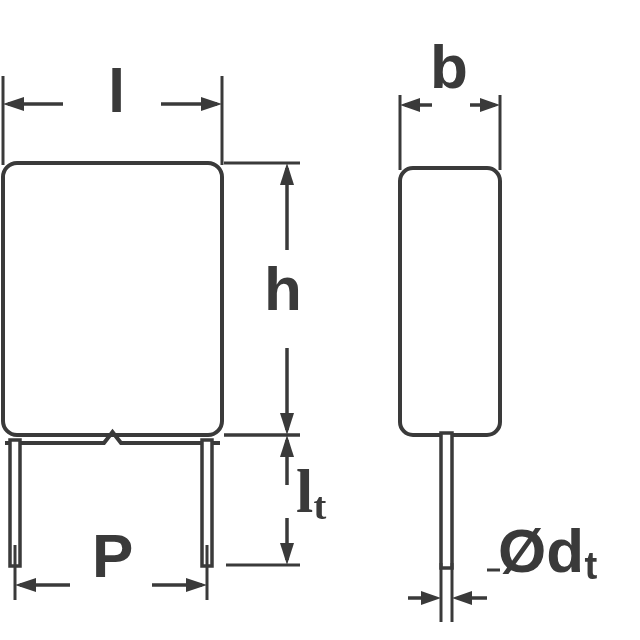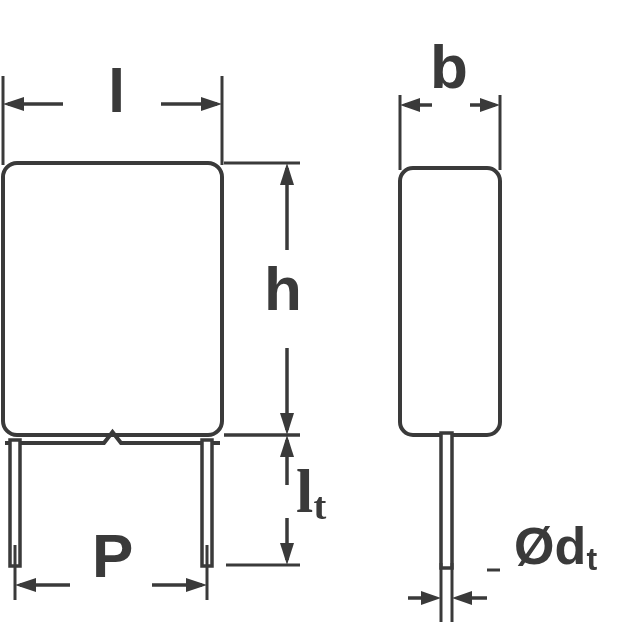--- a/index.html
+++ b/index.html
@@ -40,21 +40,21 @@
     vertical-align: baseline;
     position: relative;
     top: 0.18em;
     left: 0.01em;
   }
   #label-l   { left: 108px; top:  60px; font-size: 62px; }
   #label-h   { left: 264px; top: 258px; font-size: 62px; }
   #label-lt  { left: 296px; top: 460px; font-size: 62px; font-family: Liberation Serif, serif; }
   #label-P   { left:  92px; top: 525px; font-size: 62px; }
   #label-b   { left: 430px; top:  36px; font-size: 62px; }
-  #label-dt  { left: 498px; top: 520px; font-size: 52px; margin-left: 16px; }
+  #label-dt  { left: 498px; top: 520px; font-size: 62px; }
 </style>
 </head>
 <body>
 
 <div id="drawing-root">
 
   <svg id="drawing-svg" viewBox="0 0 640 640">
 
     <g>
 

